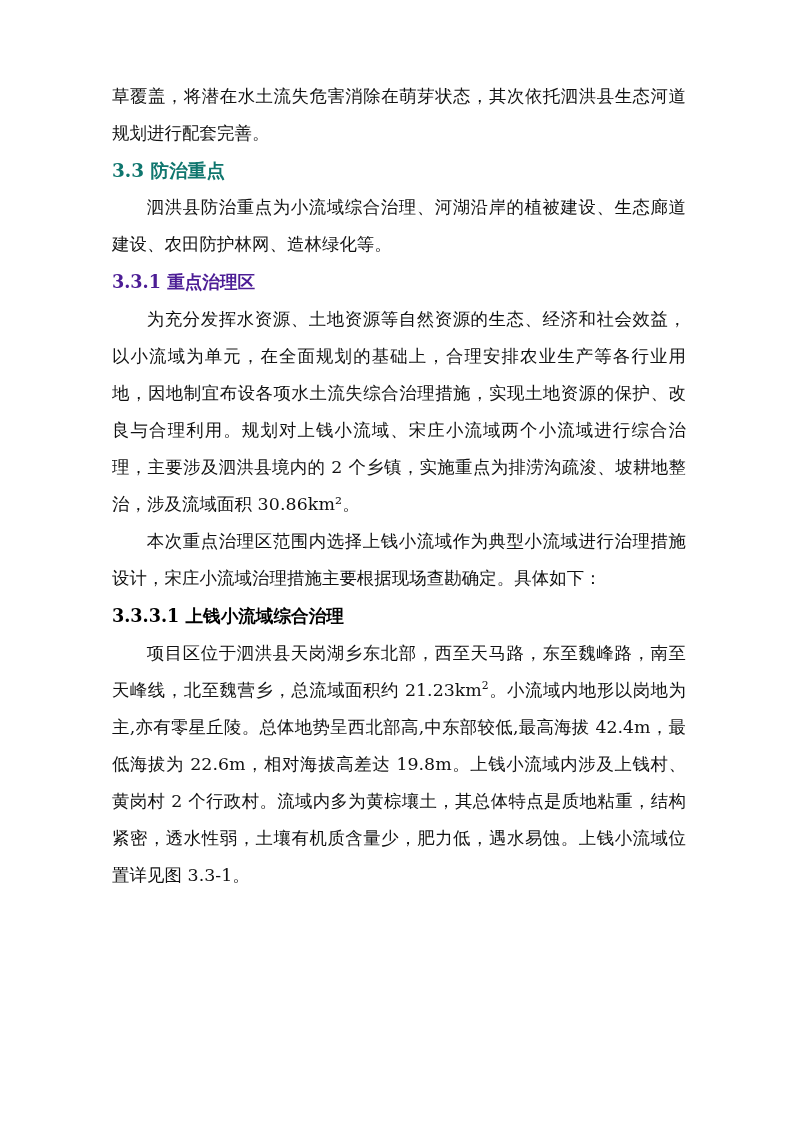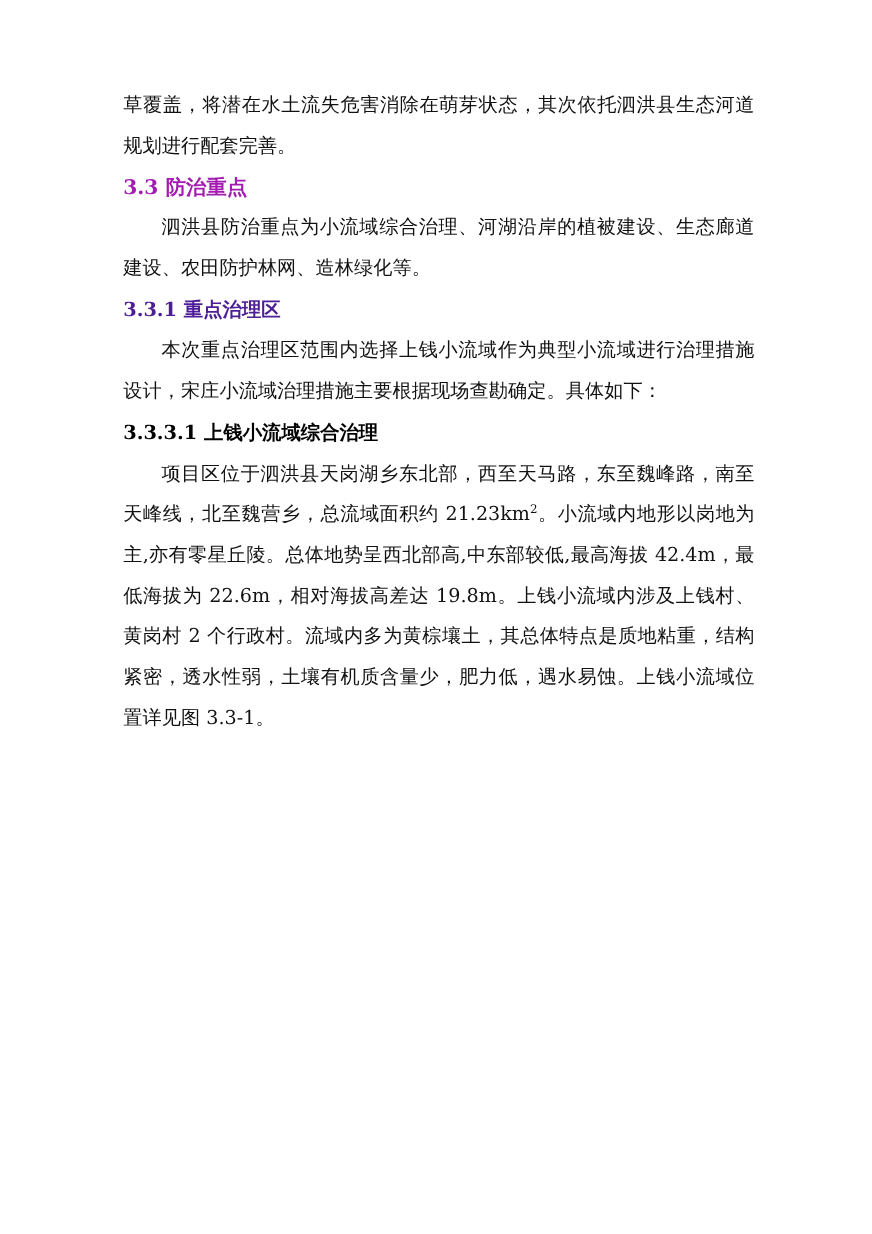--- a/index.html
+++ b/index.html
@@ -37,21 +37,21 @@
   .para.indent {
     text-indent: 2em;
   }
 
   
   .h-sec {
     margin: 0;
     line-height: 37px;
     font-size: 18.4px;
     font-weight: bold;
-    color: #a21caf;
+    color: #0f766e;
     font-family: "DejaVu Sans", "Liberation Sans", sans-serif;
     letter-spacing: 0.2px;
   }
   .h-sec .num {
     font-family: "DejaVu Serif", "Liberation Serif", serif;
     font-weight: bold;
     letter-spacing: 0;
   }
   .h-sub {
     margin: 0;
@@ -115,20 +115,21 @@
     </h2>
 
     <p class="para indent">泗洪县防治重点为小流域综合治理、河湖沿岸的植被建设、生态廊道建设、农田防护林网、造林绿化等。</p>
 
     <h3 class="h-sub">
       <span class="num">3.3.1</span>
       <span>重点治理区</span>
     </h3>
 
 
+    <p class="para indent" id="p-resources">为充分发挥水资源、土地资源等自然资源的生态、经济和社会效益，以小流域为单元，在全面规划的基础上，合理安排农业生产等各行业用地，因地制宜布设各项水土流失综合治理措施，实现土地资源的保护、改良与合理利用。规划对上钱小流域、宋庄小流域两个小流域进行综合治理，主要涉及泗洪县境内的 2 个乡镇，实施重点为排涝沟疏浚、坡耕地整治，涉及流域面积 30.86km²。</p>
 
     <p class="para indent">本次重点治理区范围内选择上钱小流域作为典型小流域进行治理措施设计，宋庄小流域治理措施主要根据现场查勘确定。具体如下：</p>
 
     <h4 class="h-subsub">
       <span class="num">3.3.3.1</span>
       <span>上钱小流域综合治理</span>
     </h4>
 
     <p class="para indent" id="p-shangqian"><span>项目区位于泗洪县天岗湖乡东北部，西至天马路，东至魏峰路，南至天峰线，北至魏营乡，总流域面积约 </span><span class="lat">21.23km</span><sup class="sup2">2</sup><span>。小流域内地形以岗地为主,亦有零星丘陵。总体地势呈西北部高,中东部较低,最高海拔 </span><span class="lat">42.4m</span><span>，最低海拔为 </span><span class="lat">22.6m</span><span>，相对海拔高差达 </span><span class="lat">19.8m</span><span>。上钱小流域内涉及上钱村、黄岗村 </span><span class="lat">2</span><span> 个行政村。流域内多为黄棕壤土，其总体特点是质地粘重，结构紧密，透水性弱，土壤有机质含量少，肥力低，遇水易蚀。上钱小流域位置详见图 </span><span class="lat">3.3-1</span><span>。</span></p>
 

